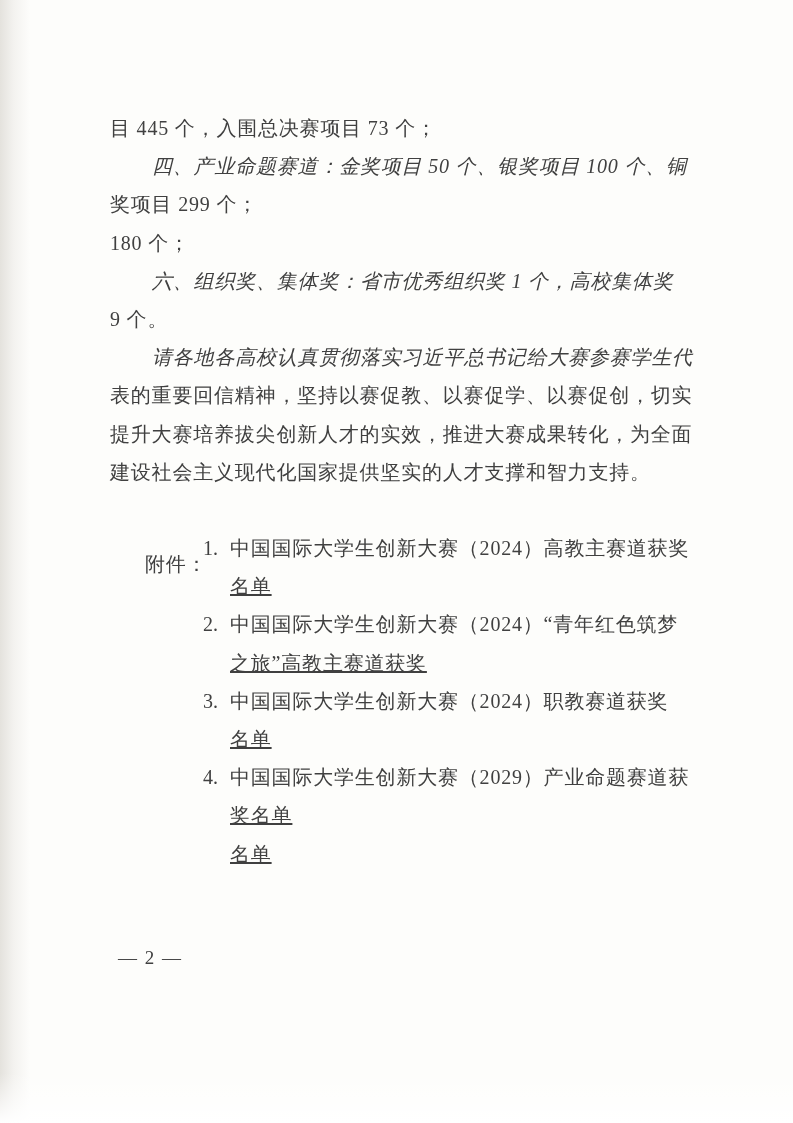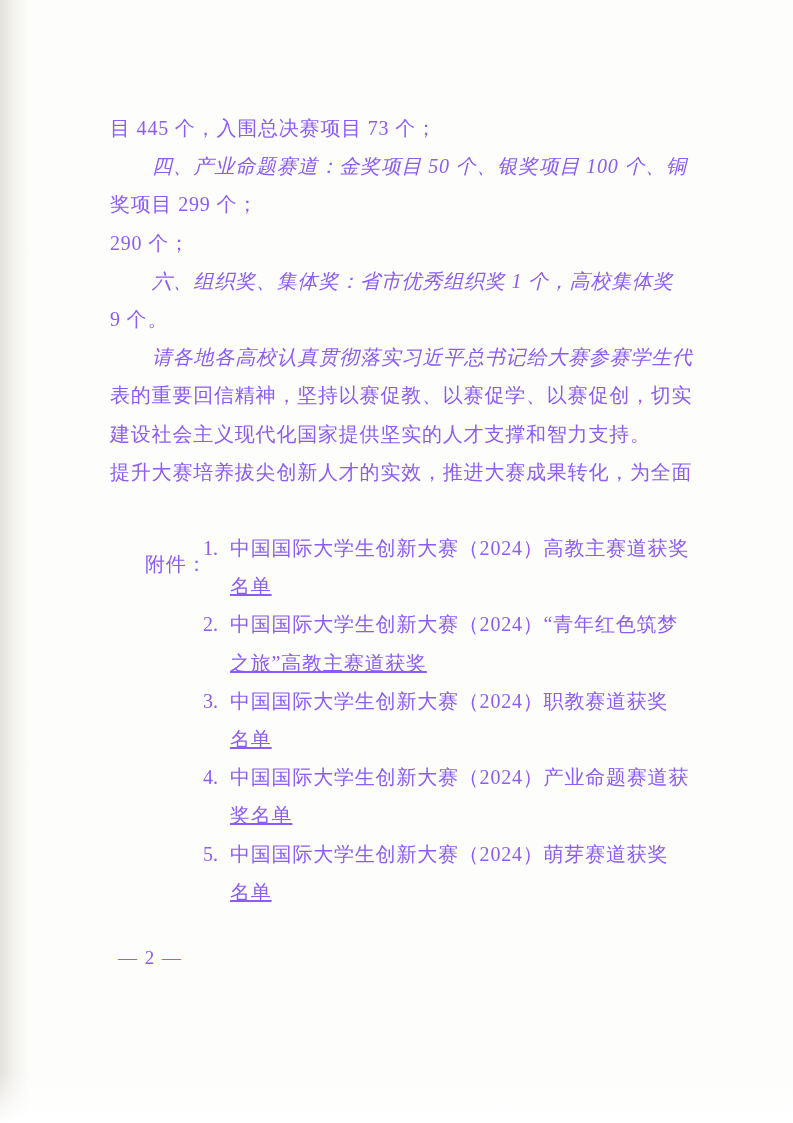--- a/index.html
+++ b/index.html
@@ -6,21 +6,21 @@
   body {
     width: 793px; height: 1123px;
     background: #ffffff;
     font-family: "Liberation Serif", "DejaVu Serif", serif;
   }
   .page {
     position: relative;
     width: 793px; height: 1123px;
     background: #fdfdfb;
     overflow: hidden;
-    color: #8b5cf6;
+    color: #404040;
   }
   
   .edge-shade {
     position: absolute; left: 0; top: 0; bottom: 0; width: 30px;
     background: linear-gradient(90deg, #e4e2dd 0%, #f3f2ef 45%, rgba(253,253,251,0) 100%);
     pointer-events: none;
   }
   .edge-shade-bottom {
     position: absolute; left: 0; right: 0; bottom: 0; height: 50px;
     background: linear-gradient(0deg, #ffffff 0%, rgba(253,253,251,0) 100%);
@@ -56,40 +56,39 @@
 
 <div class="page">
   <div class="edge-shade"></div>
   <div class="edge-shade-bottom"></div>
 
   <div class="content">
     <div>
         <div class="line">目 445 个，入围总决赛项目 73 个；</div>
         <div class="line indent">四、产业命题赛道：金奖项目 50 个、银奖项目 100 个、铜</div>
         <div class="line">奖项目 299 个；</div>
-        <div class="line">290 个；</div>
+        <div class="line">180 个；</div>
         <div class="line indent">六、组织奖、集体奖：省市优秀组织奖 1 个，高校集体奖</div>
         <div class="line">9 个。</div>
         <div class="line indent">请各地各高校认真贯彻落实习近平总书记给大赛参赛学生代</div>
         <div class="line">表的重要回信精神，坚持以赛促教、以赛促学、以赛促创，切实</div>
+        <div class="line">提升大赛培养拔尖创新人才的实效，推进大赛成果转化，为全面</div>
         <div class="line">建设社会主义现代化国家提供坚实的人才支撑和智力支持。</div>
-        <div class="line">提升大赛培养拔尖创新人才的实效，推进大赛成果转化，为全面</div>
       </div>
     <div class="spacer"></div>
     <div class="attachments">
       <span class="att-label">附件：</span>
       <div>
           <div class="att-line"><span class="att-num">1.</span><span>中国国际大学生创新大赛（2024）高教主赛道获奖</span></div>
           <div class="att-line cont">名单</div>
           <div class="att-line"><span class="att-num">2.</span><span>中国国际大学生创新大赛（2024）“青年红色筑梦</span></div>
           <div class="att-line cont">之旅”高教主赛道获奖</div>
           <div class="att-line"><span class="att-num">3.</span><span>中国国际大学生创新大赛（2024）职教赛道获奖</span></div>
           <div class="att-line cont">名单</div>
-          <div class="att-line"><span class="att-num">4.</span><span>中国国际大学生创新大赛（2024）产业命题赛道获</span></div>
+          <div class="att-line"><span class="att-num">4.</span><span>中国国际大学生创新大赛（2029）产业命题赛道获</span></div>
           <div class="att-line cont">奖名单</div>
-          <div class="att-line"><span class="att-num">5.</span><span>中国国际大学生创新大赛（2024）萌芽赛道获奖</span></div>
           <div class="att-line cont">名单</div>
         </div>
     </div>
   </div>
 
   <div class="page-number">— 2 —</div>
 </div>
 
 </body></html>

